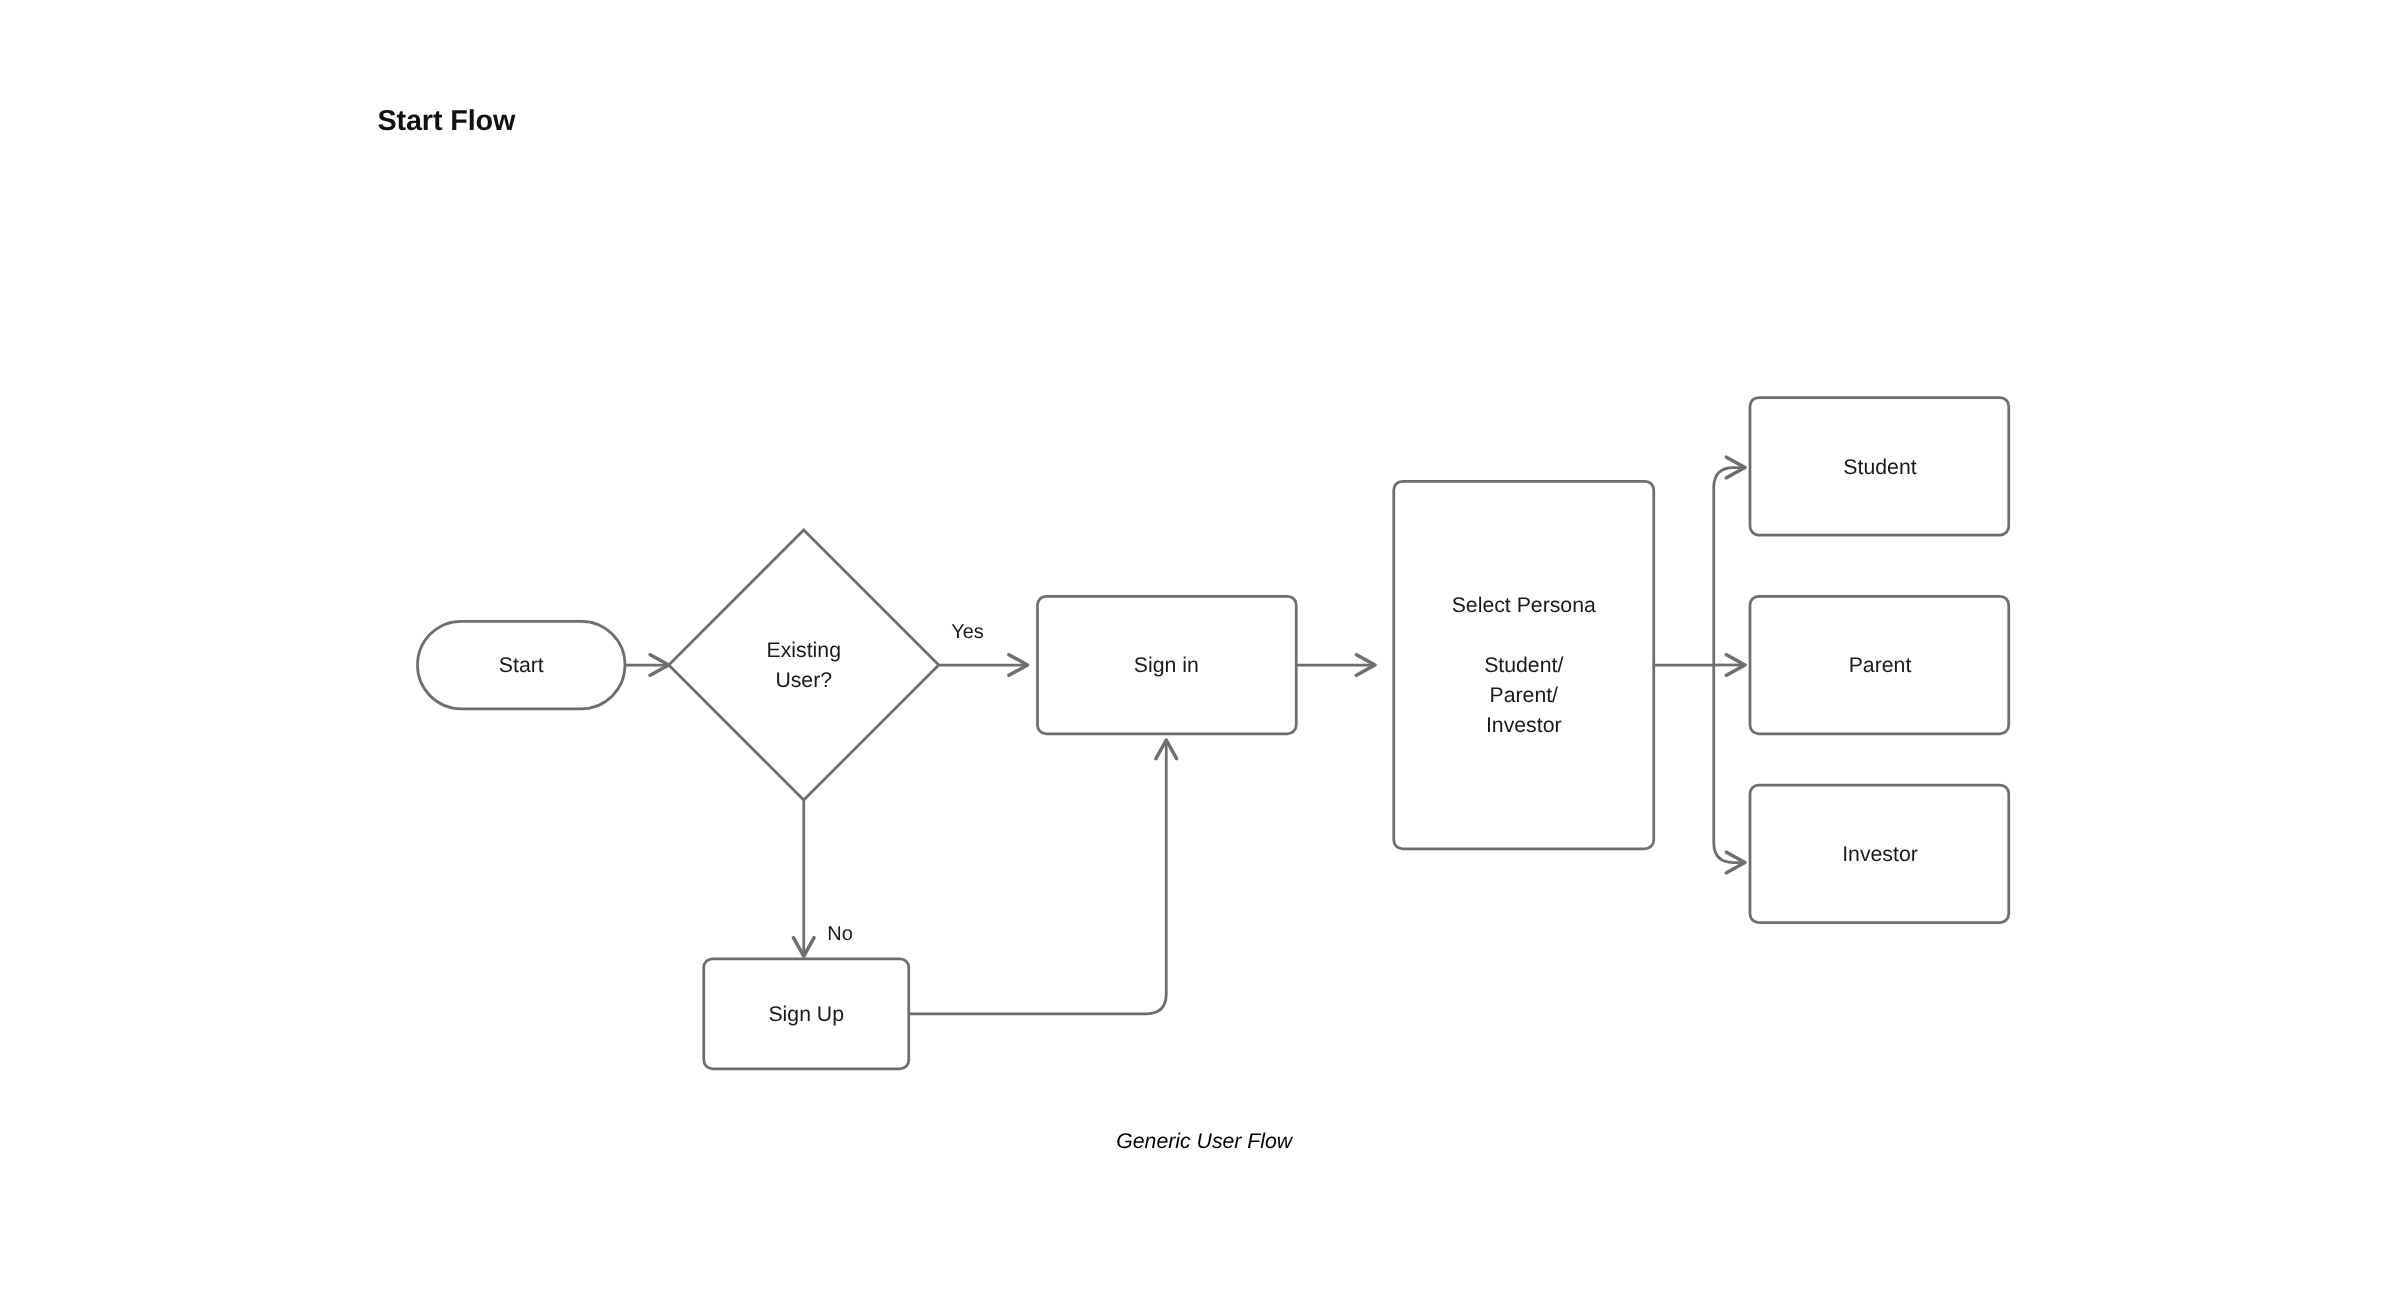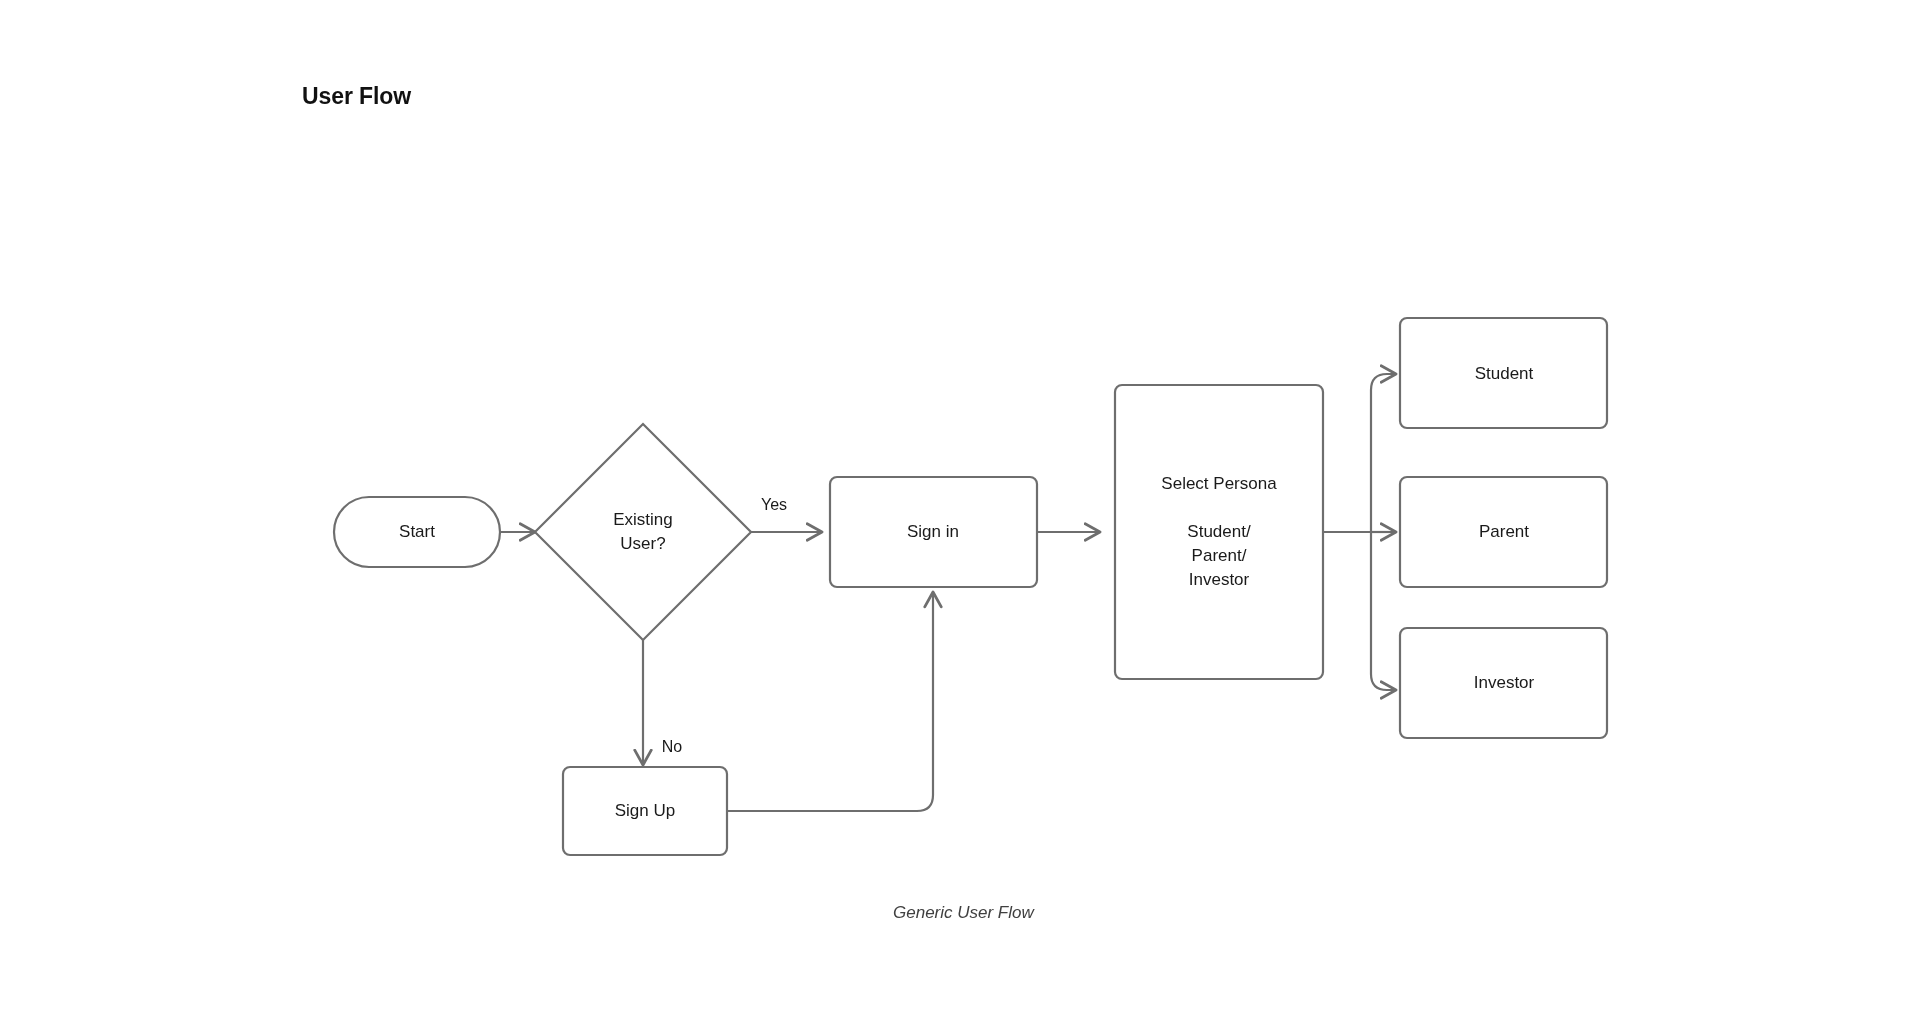--- a/index.html
+++ b/index.html
@@ -86,30 +86,30 @@
     stroke-linecap: butt;
     stroke-linejoin: round;
   }
 
   .caption {
     position: absolute;
     left: 893px;
     top: 903px;
     font-size: 17px;
     font-style: italic;
-    color: #404040;
+    color: #000000;
     white-space: nowrap;
   }
 </style>
 </head>
 <body>
 
 <div class="page">
 
-  <div class="section-title">User Flow</div>
+  <div class="section-title">Start Flow</div>
 
 
   <div class="diagram">
     <svg width="1920" height="1036" viewBox="0 0 1920 1036" xmlns="http://www.w3.org/2000/svg">
       <defs>
         <marker id="arrow" viewBox="0 0 12 12" refX="10" refY="6" markerWidth="9" markerHeight="9" orient="auto-start-reverse">
           <path d="M 1 1 L 10 6 L 1 11" fill="none" stroke="#6e6e6e" stroke-width="1.7" stroke-linecap="round" stroke-linejoin="round"></path>
         </marker>
       </defs>
 

